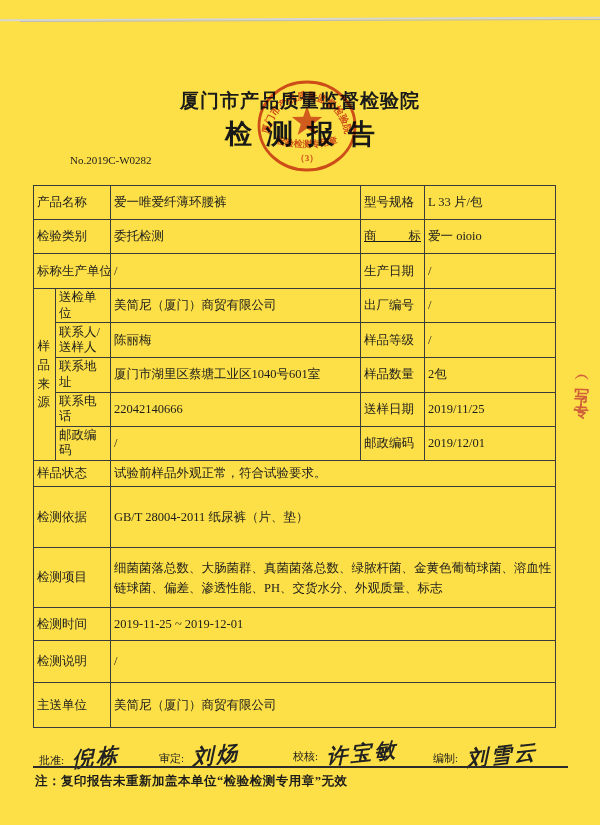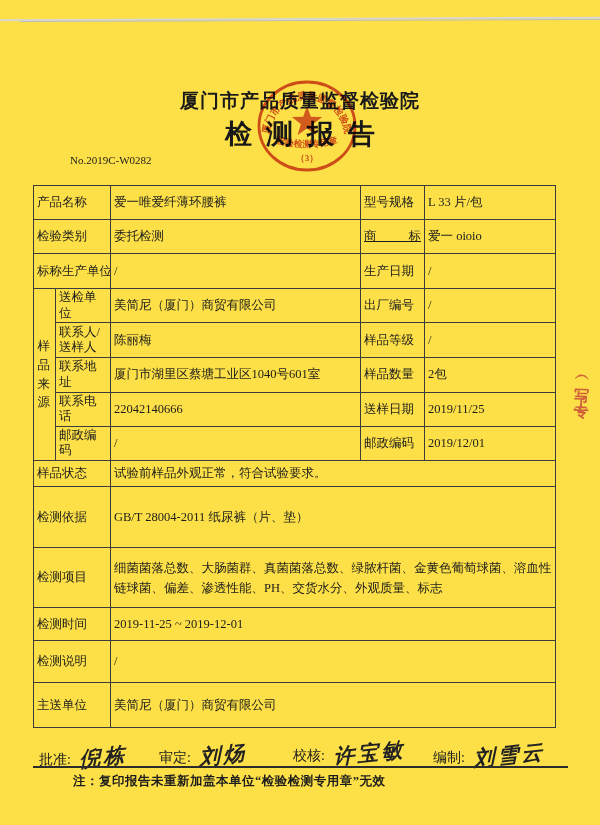--- a/index.html
+++ b/index.html
@@ -33,30 +33,30 @@
     overflow:hidden;}
   td.lbl{white-space:nowrap;padding:1px 0;}
   td.lbl-wrap{padding:1px 2px;line-height:1.25;}
   td.just{text-align:justify;text-align-last:justify;padding:1px 10px;text-decoration:underline;}
   td.vleft{text-align:left;padding-left:6px;margin-left:24px;}
   td.vert div{width:14px;margin:0 auto;line-height:1.5;font-size:12.5px;
     word-break:break-all;}
 
   .sigrow{position:absolute;left:33px;top:733px;width:535px;height:42px;}
   .siggrp{position:absolute;white-space:nowrap;}
-  .sig-label{font-size:14px;}
+  .sig-label{font-size:11px;}
   .sig-name{display:inline-block;font-size:21px;font-weight:bold;
     transform:rotate(-6deg) skewX(-18deg);margin-left:6px;letter-spacing:3px;
     color:#222;}
   .g1{left:6px;top:10px;} .g2{left:126px;top:8px;} .g3{left:260px;top:6px;} .g4{left:400px;top:8px;}
 
   .note-line{position:absolute;left:33px;top:766px;width:535px;height:0;
     border-top:2px solid #2b2b2b;}
   .note{position:absolute;left:35px;top:773px;font-size:12.5px;font-weight:bold;
-    letter-spacing:.5px;margin-left:38px;}
+    letter-spacing:.5px;}
 
   .side-frag{position:absolute;right:9px;top:370px;writing-mode:vertical-rl;
     color:#c64038;font-size:15px;font-weight:bold;letter-spacing:7px;
     opacity:.8;transform:rotate(2deg);}
 </style>
 </head>
 <body>
 
 <div class="page">
 

